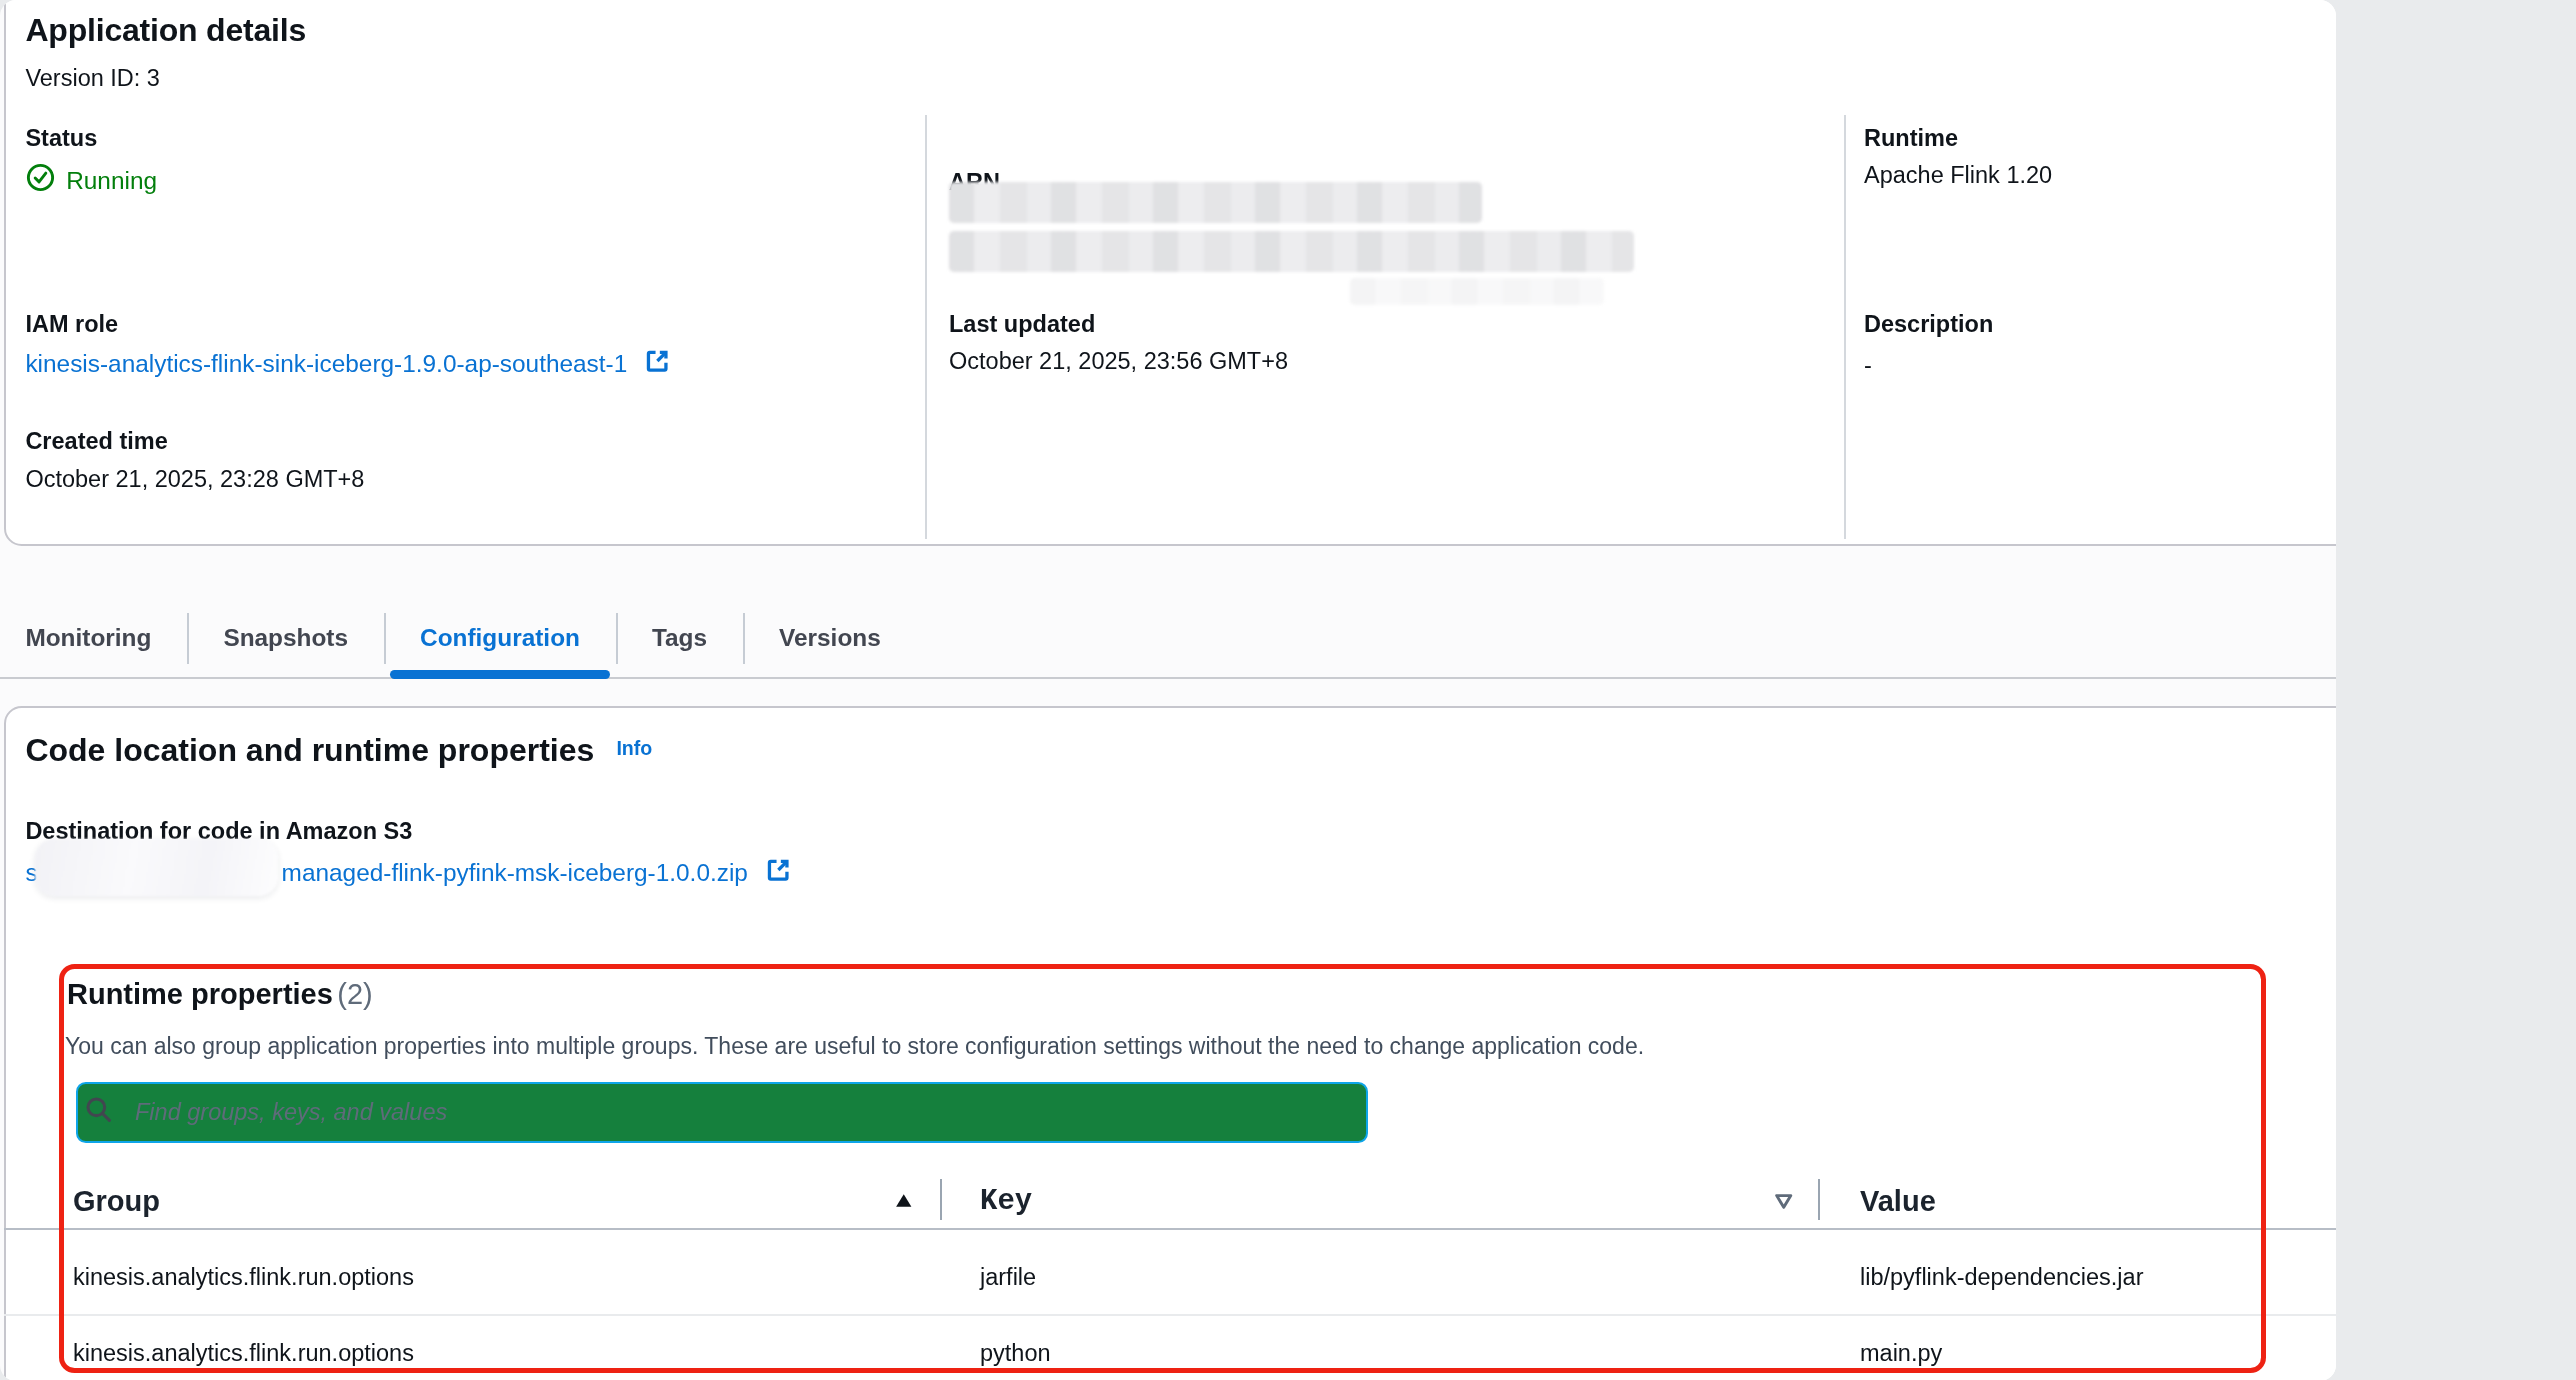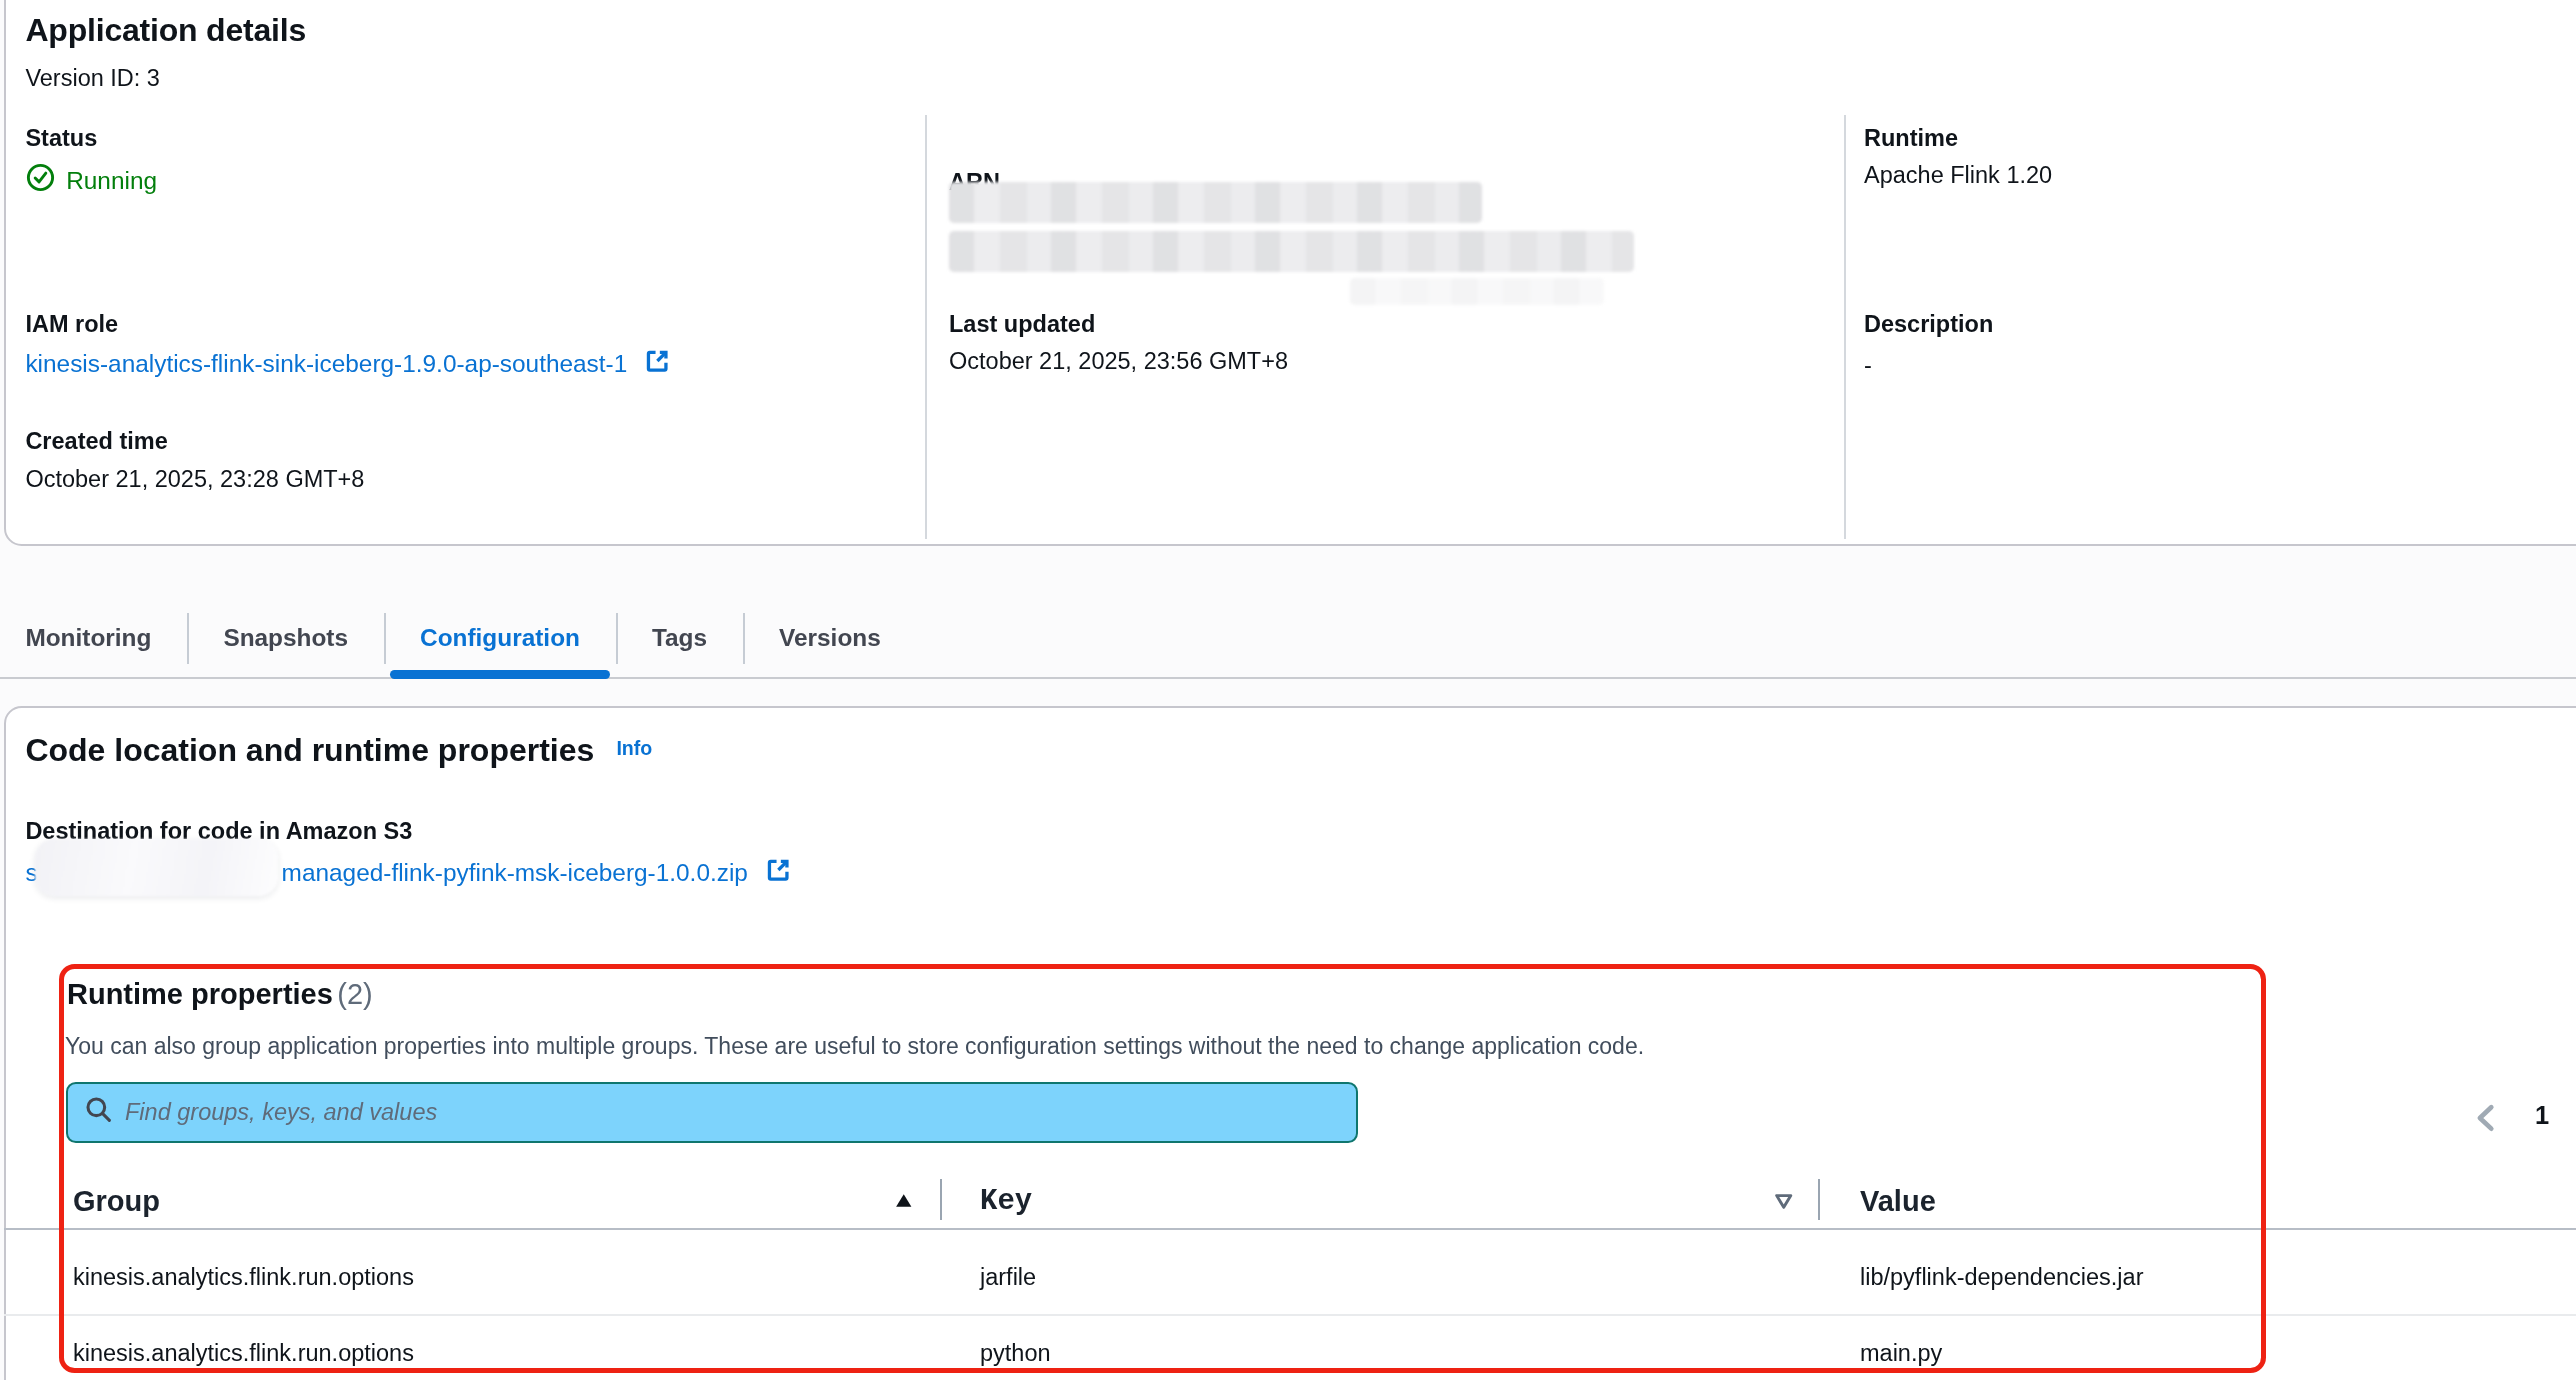--- a/index.html
+++ b/index.html
@@ -1,20 +1,21 @@
 <!DOCTYPE html>
 <html style="--accent: #0972d3; --success: #037f0c; --annotation: #ee2213;"><head>
 <meta charset="utf-8">
 <style>
   html,body{margin:0;padding:0;background:#e9ebed;}
   #page{
-    position:relative;width:2576px;height:1381px;overflow:hidden;
+    position:relative;width:2336px;height:1381px;overflow:hidden;
     background:#fbfbfc;
     font-family:"Liberation Sans",sans-serif;
     color:#0f141a;
+    border-radius:16px;
     -webkit-font-smoothing:antialiased;
   }
   .card{position:absolute;background:#ffffff;border:2px solid #c6c6cd;border-radius:17.6px;}
   #card1{left:3.9px;top:-25.4px;width:2590px;height:567px;}
   #card2{left:3.9px;top:706px;width:2590px;height:763px;}
   .abs{position:absolute;z-index:10;}
   .h1{font-size:32px;font-weight:700;letter-spacing:-0.2px;}
   .muted{color:#5f6b7a;}
   .label{font-size:23.5px;font-weight:700;}
   .value{font-size:23.5px;color:#0f141a;}
@@ -44,23 +45,23 @@
   #tabs-underline-row{position:absolute;left:0;top:677px;width:2576px;height:2px;background:#c9cbd0;z-index:5;}
   .h2{font-size:32px;font-weight:700;}
   .info-link{font-size:19.6px;font-weight:700;margin-left:17.6px;vertical-align:5.9px;}
   
   #annotation{position:absolute;left:59px;top:964px;width:2197px;height:399px;
     border:5.9px solid var(--annotation);border-radius:15.6px;z-index:40;pointer-events:none;}
   .widget-title{font-size:29px;font-weight:700;}
   .widget-count{font-size:29px;font-weight:400;color:#5f6b7a;}
   .desc{font-size:23px;color:#414d5c;}
   
-  #search-input{position:absolute;left:66px;top:1082px;width:1211px;height:57px;z-index:10;
-    border:2px solid #0f766e;border-radius:9.8px;padding:0 19.6px 0 57px;
-    font-family:"Liberation Sans",sans-serif;font-size:23.5px;color:#0f141a;background:#7dd3fc;outline:none;}
+  #search-input{position:absolute;left:76px;top:1082px;width:1211px;height:57px;z-index:10;
+    border:2px solid #0ea5e9;border-radius:9.8px;padding:0 19.6px 0 57px;
+    font-family:"Liberation Sans",sans-serif;font-size:23.5px;color:#0f141a;background:#15803d;outline:none;}
   #search-input::placeholder{color:#5f6b7a;font-style:italic;}
   .hline{position:absolute;left:3.9px;width:2572px;z-index:10;}
   .th{font-size:29px;font-weight:700;color:#1b232d;}
   .td{font-size:23.5px;color:#0f141a;}
   .coldiv{position:absolute;width:2.4px;height:41px;background:#9aa5b1;z-index:10;}
   .pagenum{font-size:25.4px;font-weight:700;}
   .icon{display:inline-block;}
 </style>
 </head>
 <body>

